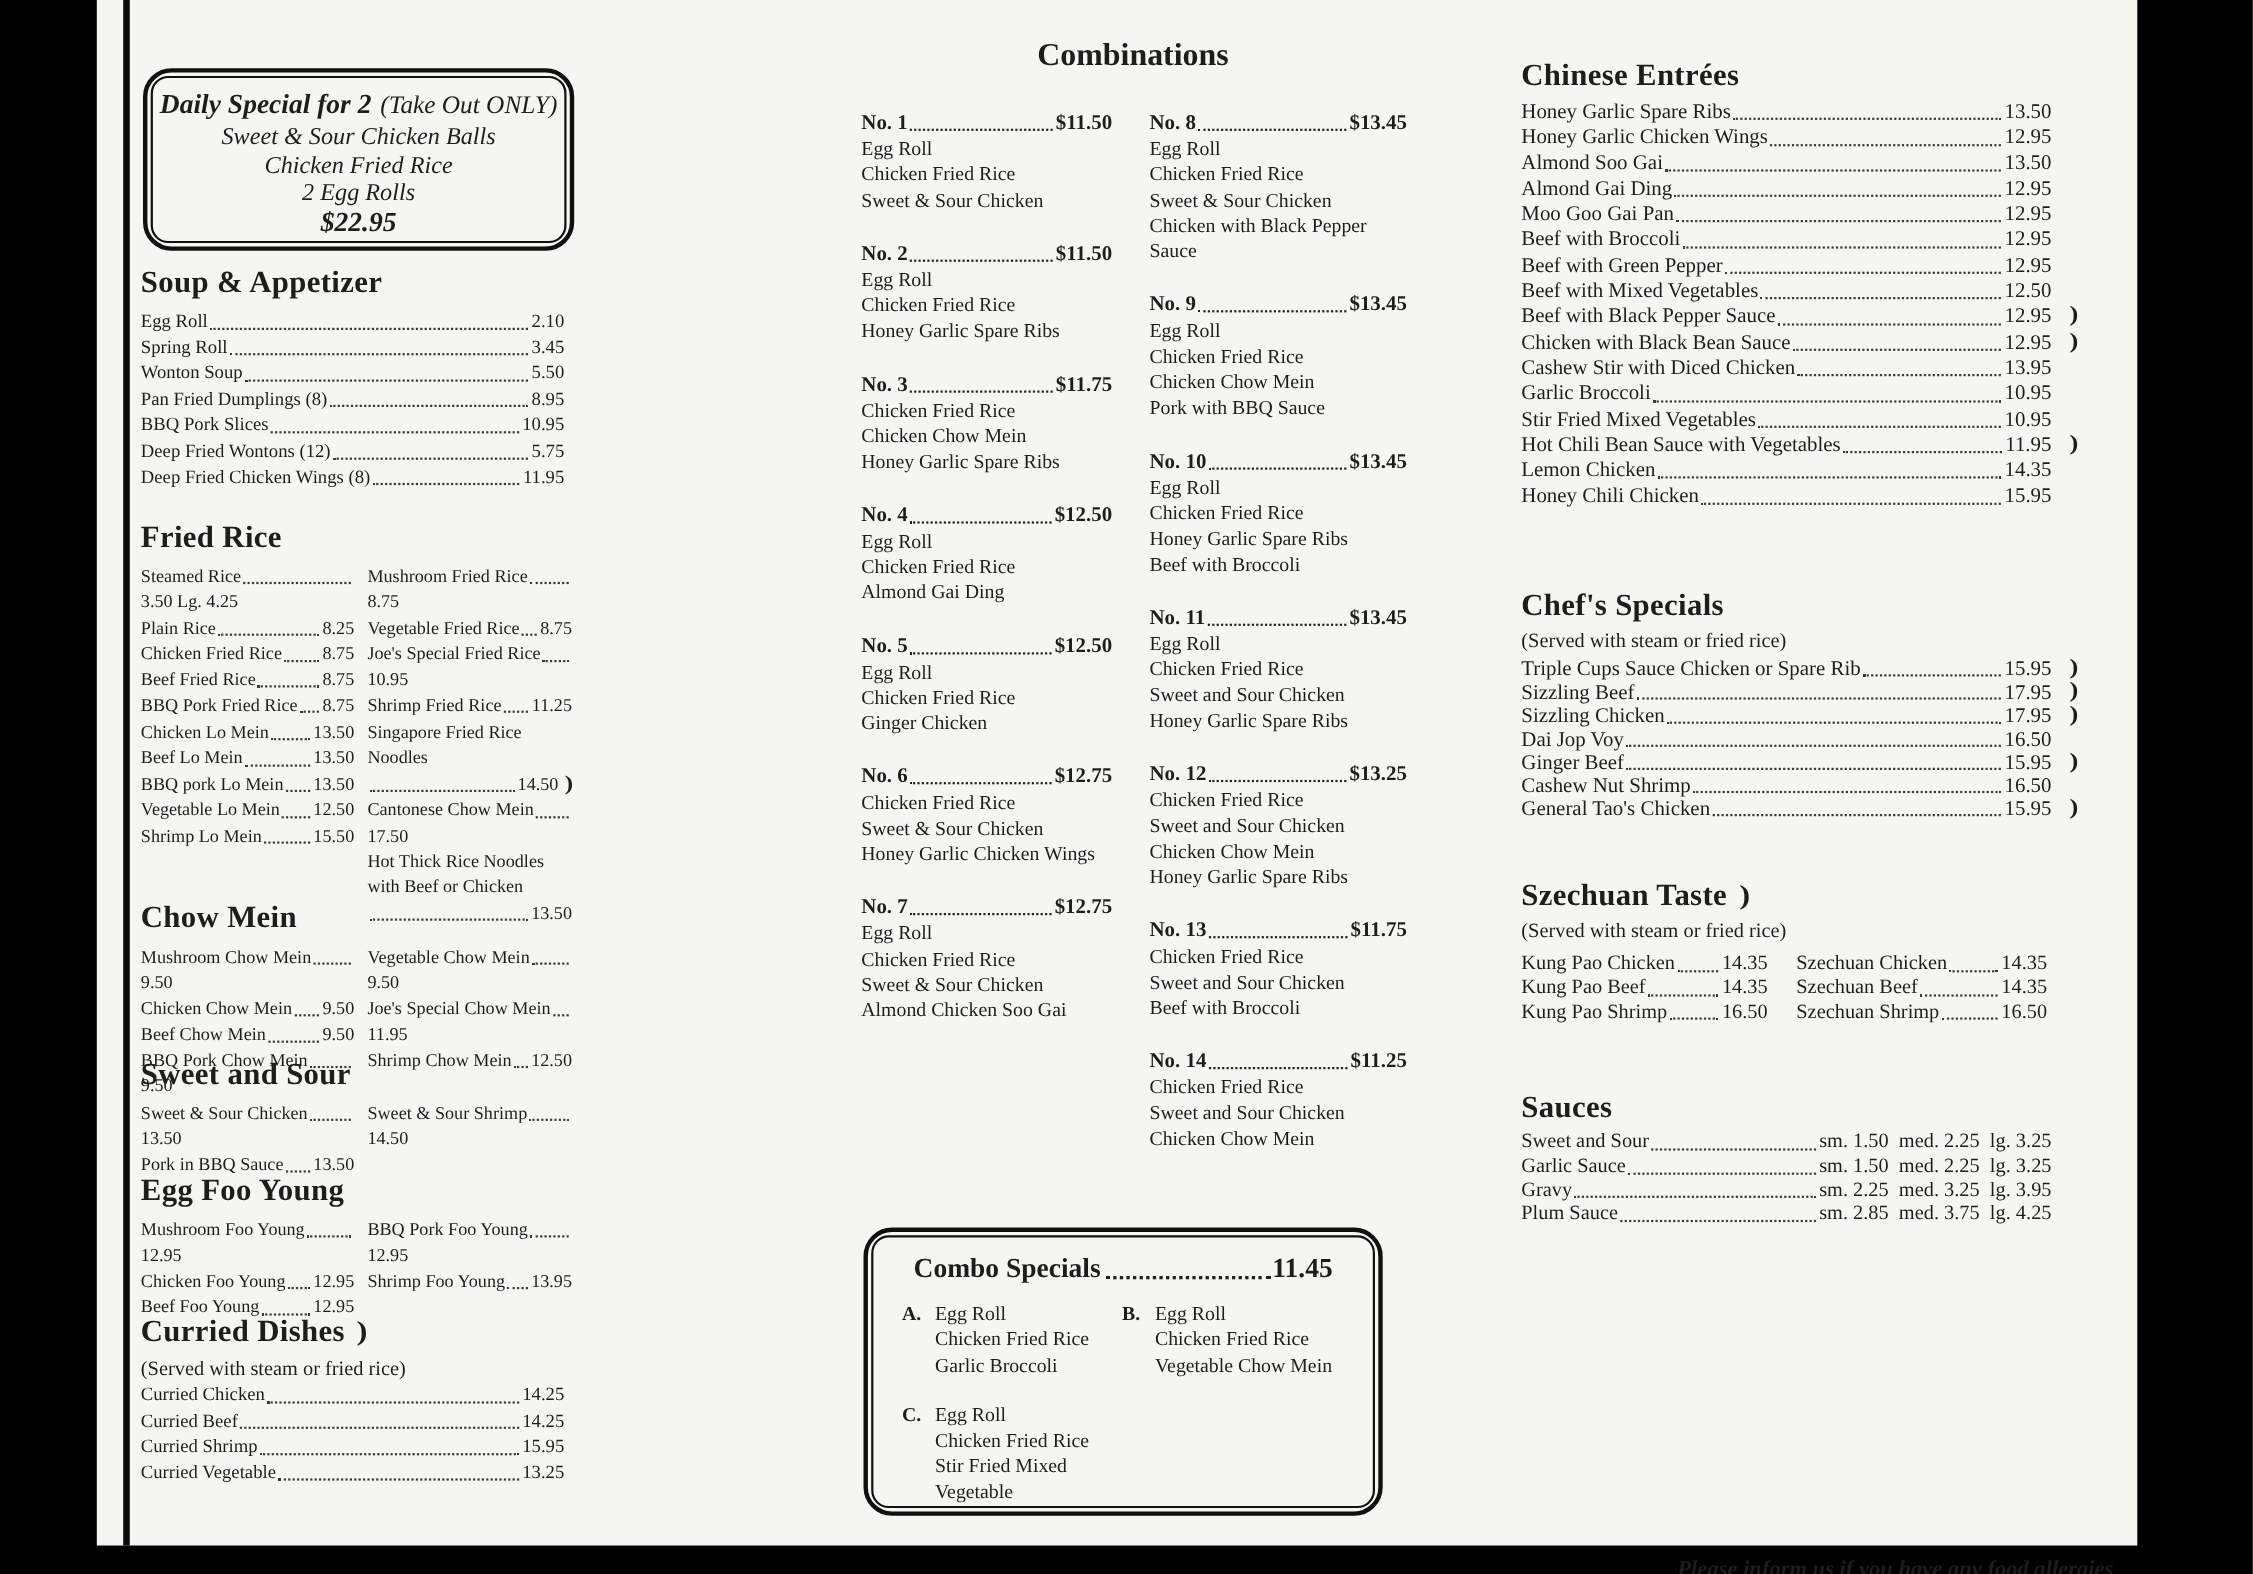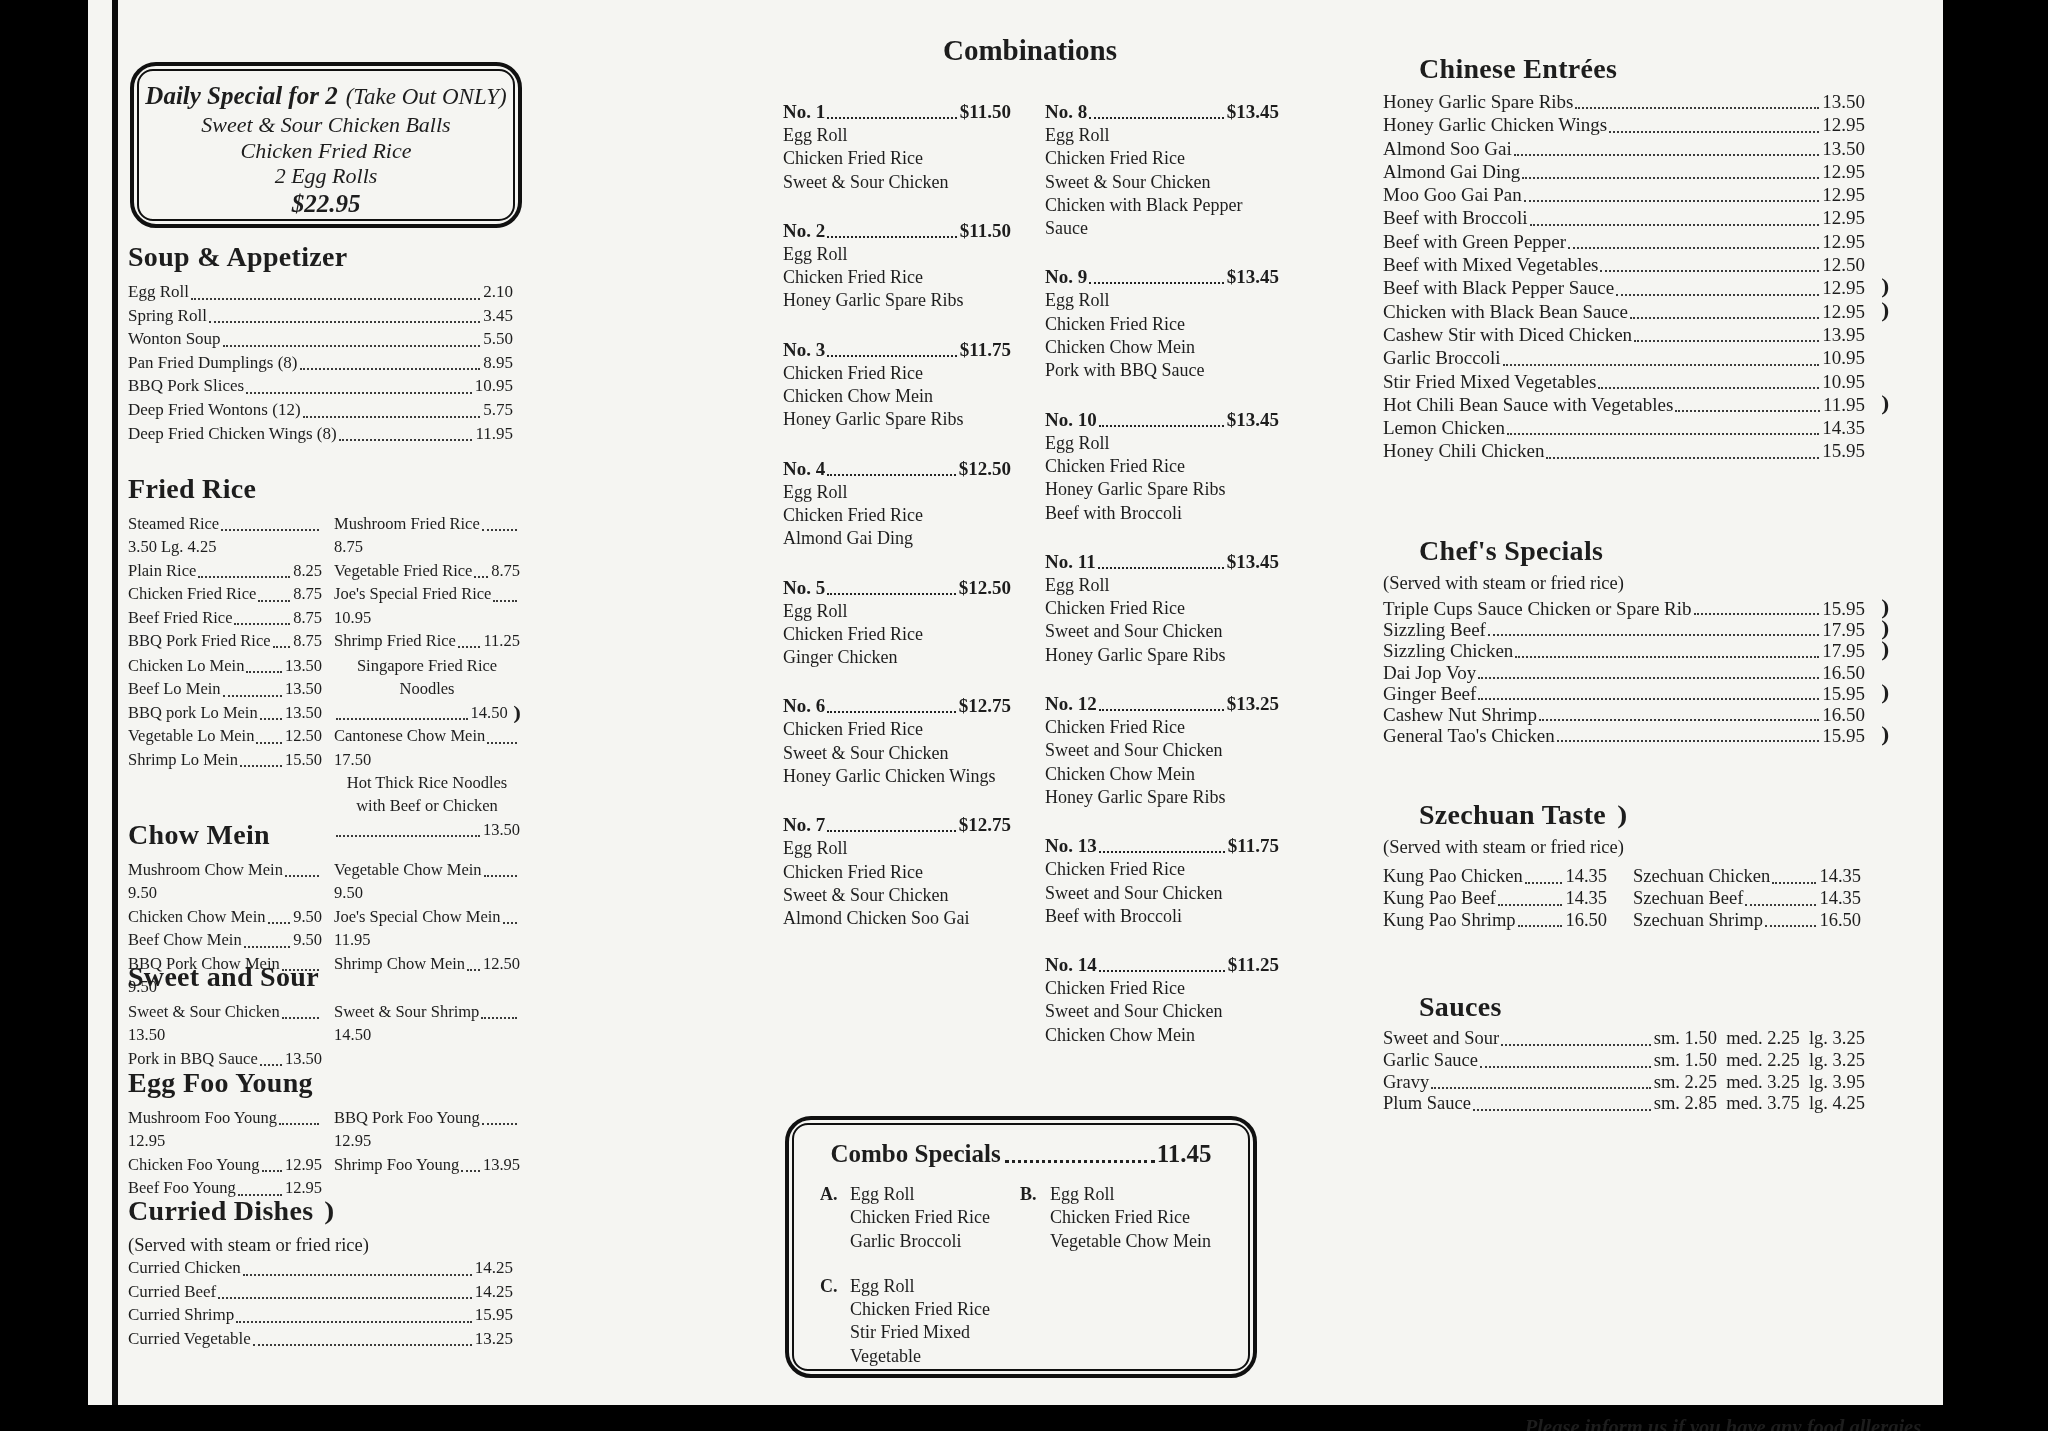--- a/index.html
+++ b/index.html
@@ -27,42 +27,42 @@
   .ds-line{font-style:italic;font-size:22px;line-height:25.5px;}
   .ds-price{font-style:italic;font-weight:bold;font-size:25px;line-height:29px;}
   .lsec{position:absolute;left:0;width:392px;}
   #sec-soup{top:242px}#sec-fried-rice{top:474px}#sec-noodles{top:654px}#sec-chow-mein{top:820px}
   #sec-sweet-sour{top:962px}#sec-egg-foo-young{top:1068px}#sec-curried{top:1196px}
   .lsec .sec-h{margin-bottom:8px;}
   .lsec .list .row{font-size:17px;line-height:23.6px;width:385px;}
   .twocol{display:flex;gap:12px;}
   .tcol{width:194px;}
   .tcol.c1{width:186px;}
-  .twocol .row{font-size:16.5px;line-height:23.4px;flex-wrap:wrap;text-align:center;}
+  .twocol .row{font-size:16.5px;line-height:23.4px;flex-wrap:wrap;}
   
   #mid-col{left:695px;top:0;width:494px;}
   #combos-title{position:absolute;top:34px;left:0;width:494px;text-align:center;font-size:29px;font-weight:bold;}
   #combos-col1{position:absolute;left:0;top:100px;width:228px;}
   #combos-col2{position:absolute;left:262px;top:100px;width:234px;}
   .combo{margin-bottom:25px;}
   .combo-head{display:flex;align-items:flex-end;font-weight:bold;font-size:19px;line-height:24px;}
   .combo-head .dots{border-bottom:2.5px dotted #222;margin-bottom:5px;}
   .dish{font-size:18px;line-height:23.3px;}
   #combo-box{position:absolute;left:2px;top:1116px;width:458px;height:248px;border:4px solid #101010;border-radius:26px;padding:3px;}
   .cbox-inner{width:100%;height:100%;border:2px solid #101010;border-radius:16px;box-sizing:border-box;padding:14px 26px 0 26px;}
   .cbox-title{display:flex;justify-content:center;align-items:flex-end;font-weight:bold;font-size:25px;line-height:30px;margin-bottom:14px;}
   .cbox-title .dots{flex:0 0 150px;border-bottom:3px dotted #222;margin:0 2px 6px 4px;}
   .opt-grid{display:grid;grid-template-columns:200px 1fr;row-gap:22px;}
   .opt{display:flex;font-size:18px;line-height:23.5px;}
   .opt-label{font-weight:bold;width:30px;flex:0 0 30px;}
   
   #right-col{left:1295px;top:0;width:482px;}
   .rsec{position:absolute;left:0;width:482px;}
   #sec-entrees{top:54px}#sec-chefs{top:536px}#sec-szechuan{top:800px}#sec-sauces{top:992px}
-  .rsec .sec-h{margin-bottom:6px;margin-left:36px;}
+  .rsec .sec-h{margin-bottom:6px;}
   #sec-entrees .row{font-size:19px;line-height:23.3px;}
   #sec-chefs .row{font-size:19px;line-height:21.2px;}
   #sec-chefs .note{margin-bottom:4px;}
   #sec-szechuan .twocol{margin-top:8px;gap:26px;}
   #sec-szechuan .tcol{width:224px;}
   #sec-szechuan .tcol.c1{width:228px;}
   #sec-szechuan .twocol .row{font-size:18.5px;line-height:21.8px;}
   #sec-sauces .row{font-size:18.5px;line-height:21.8px;}
   #footer-note{position:absolute;left:1355px;top:1368px;width:560px;text-align:center;font-size:20.5px;font-weight:bold;font-style:italic;margin-top:48px;}
 </style>

